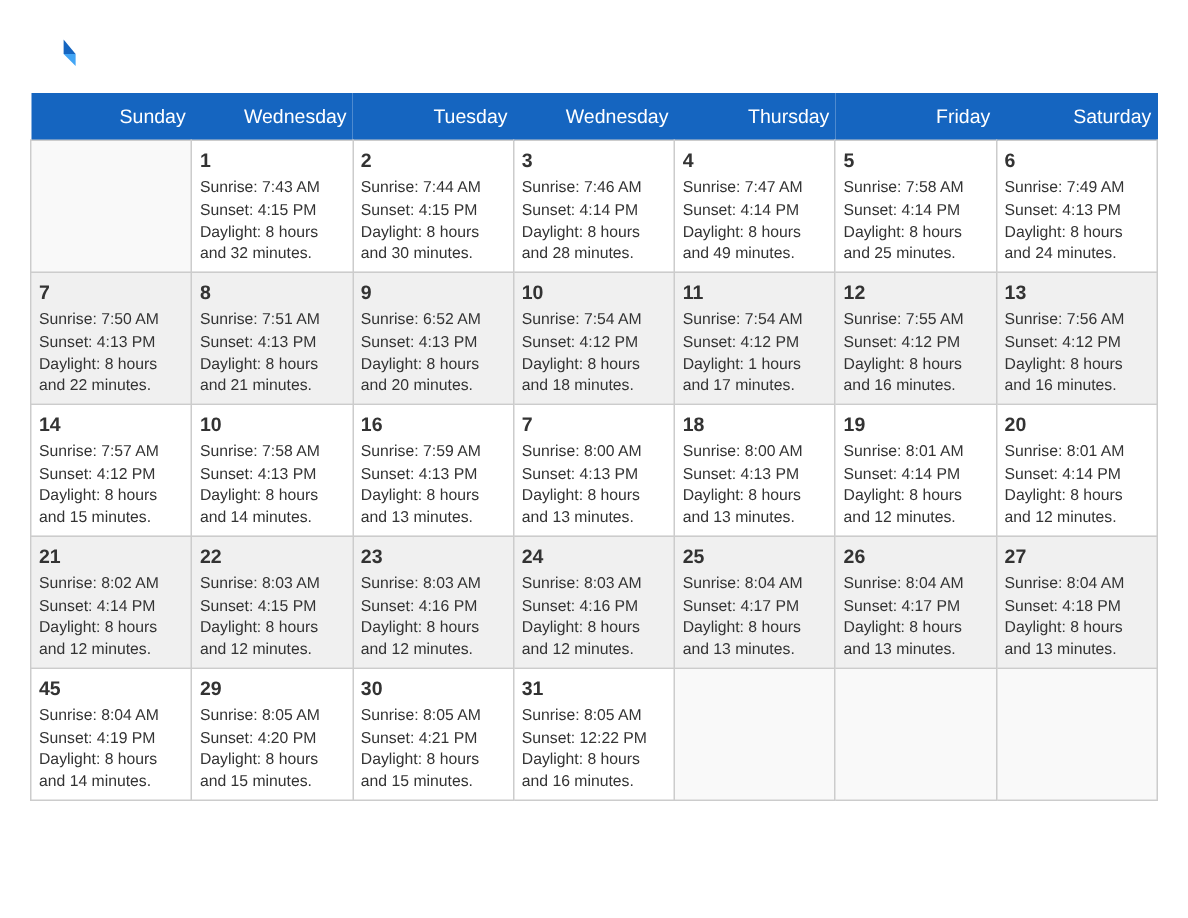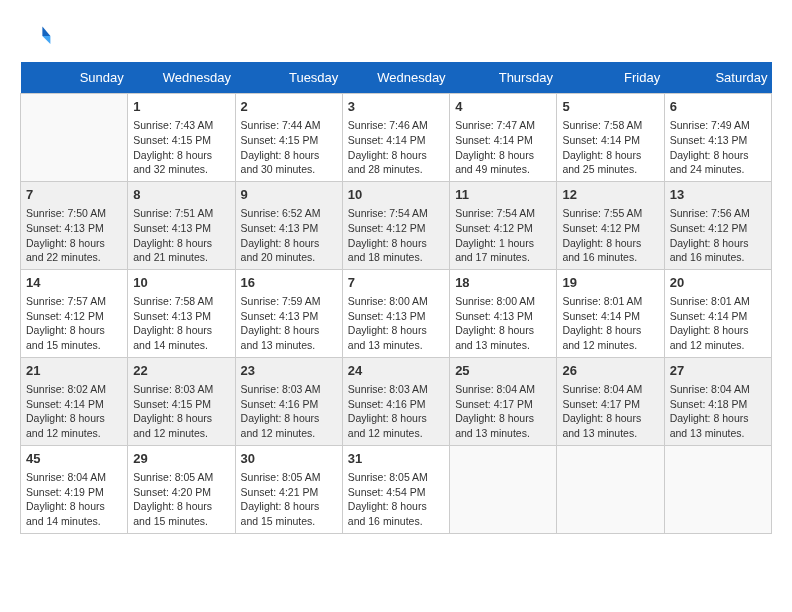--- a/index.html
+++ b/index.html
@@ -301,21 +301,21 @@
         </td>
         <td>
           <span class="day-num">30</span>
           <div>Sunrise: 8:05 AM</div>
           <div>Sunset: 4:21 PM</div>
           <div>Daylight: 8 hours and 15 minutes.</div>
         </td>
         <td>
           <span class="day-num">31</span>
           <div>Sunrise: 8:05 AM</div>
-          <div>Sunset: 4:54 PM</div>
+          <div>Sunset: 12:22 PM</div>
           <div>Daylight: 8 hours and 16 minutes.</div>
         </td>
         <td class="empty"></td>
         <td class="empty"></td>
         <td class="empty"></td>
       </tr>
     </tbody>
 </table>
 
 </body></html>

